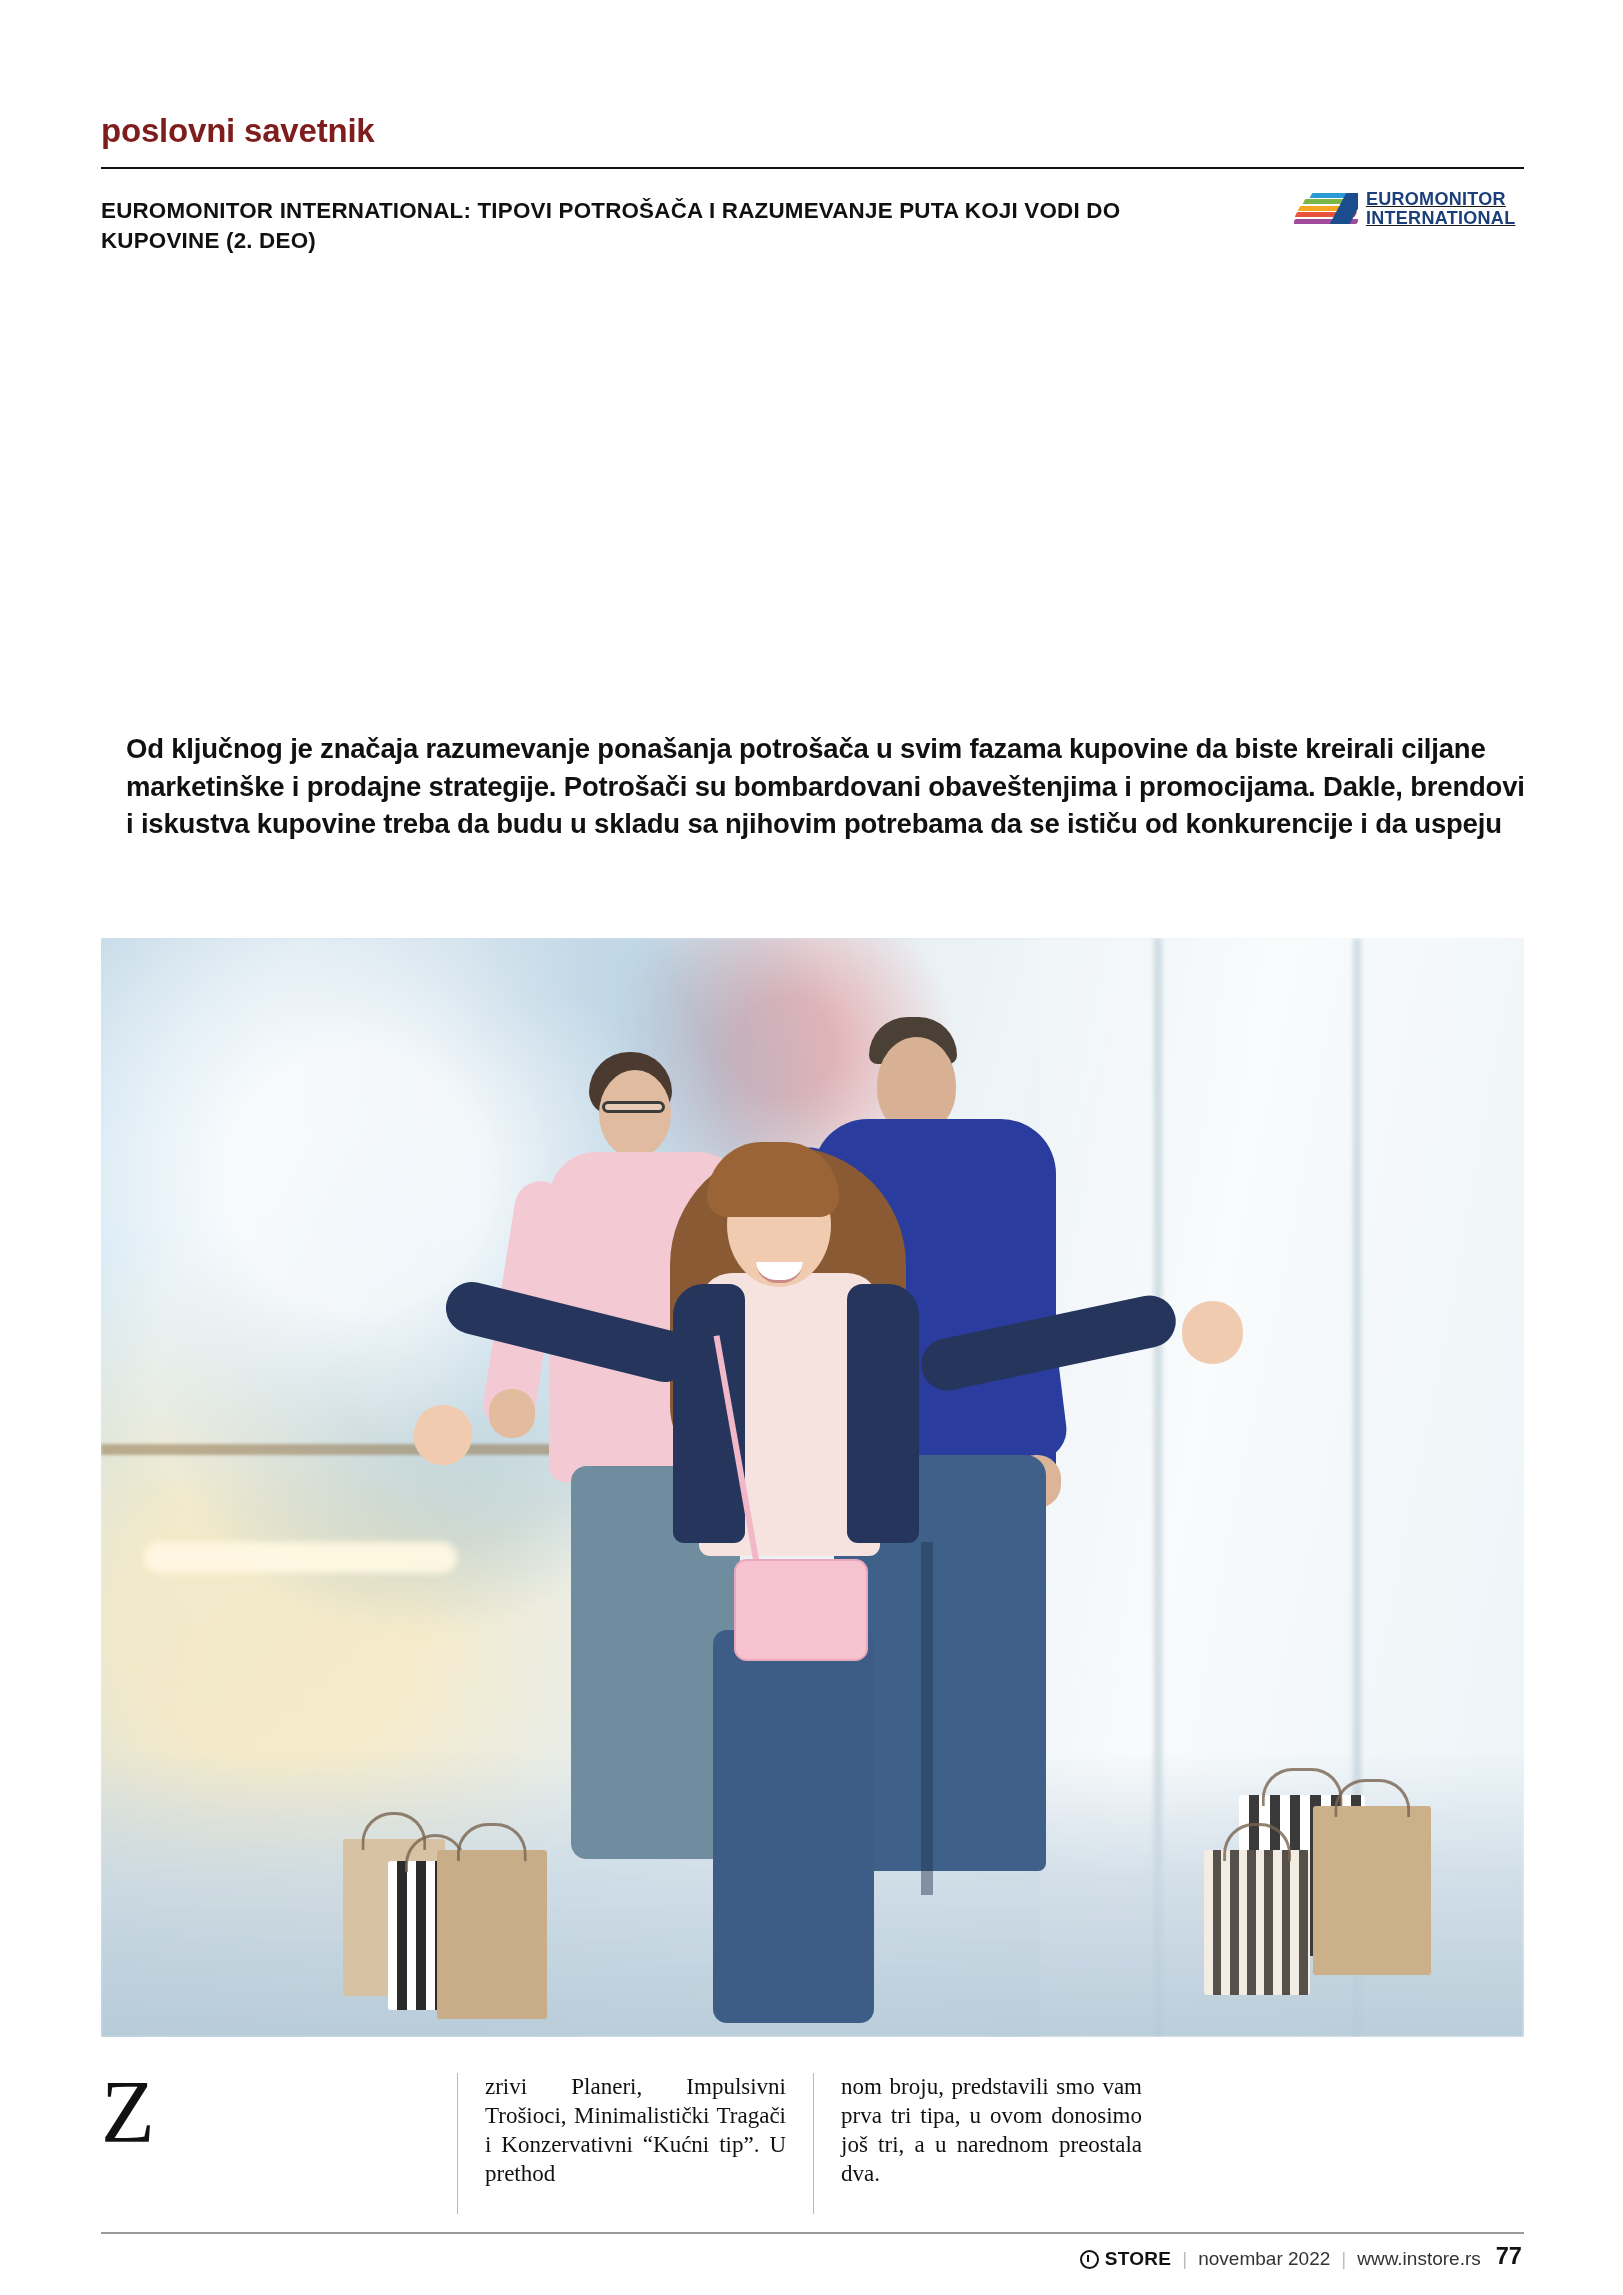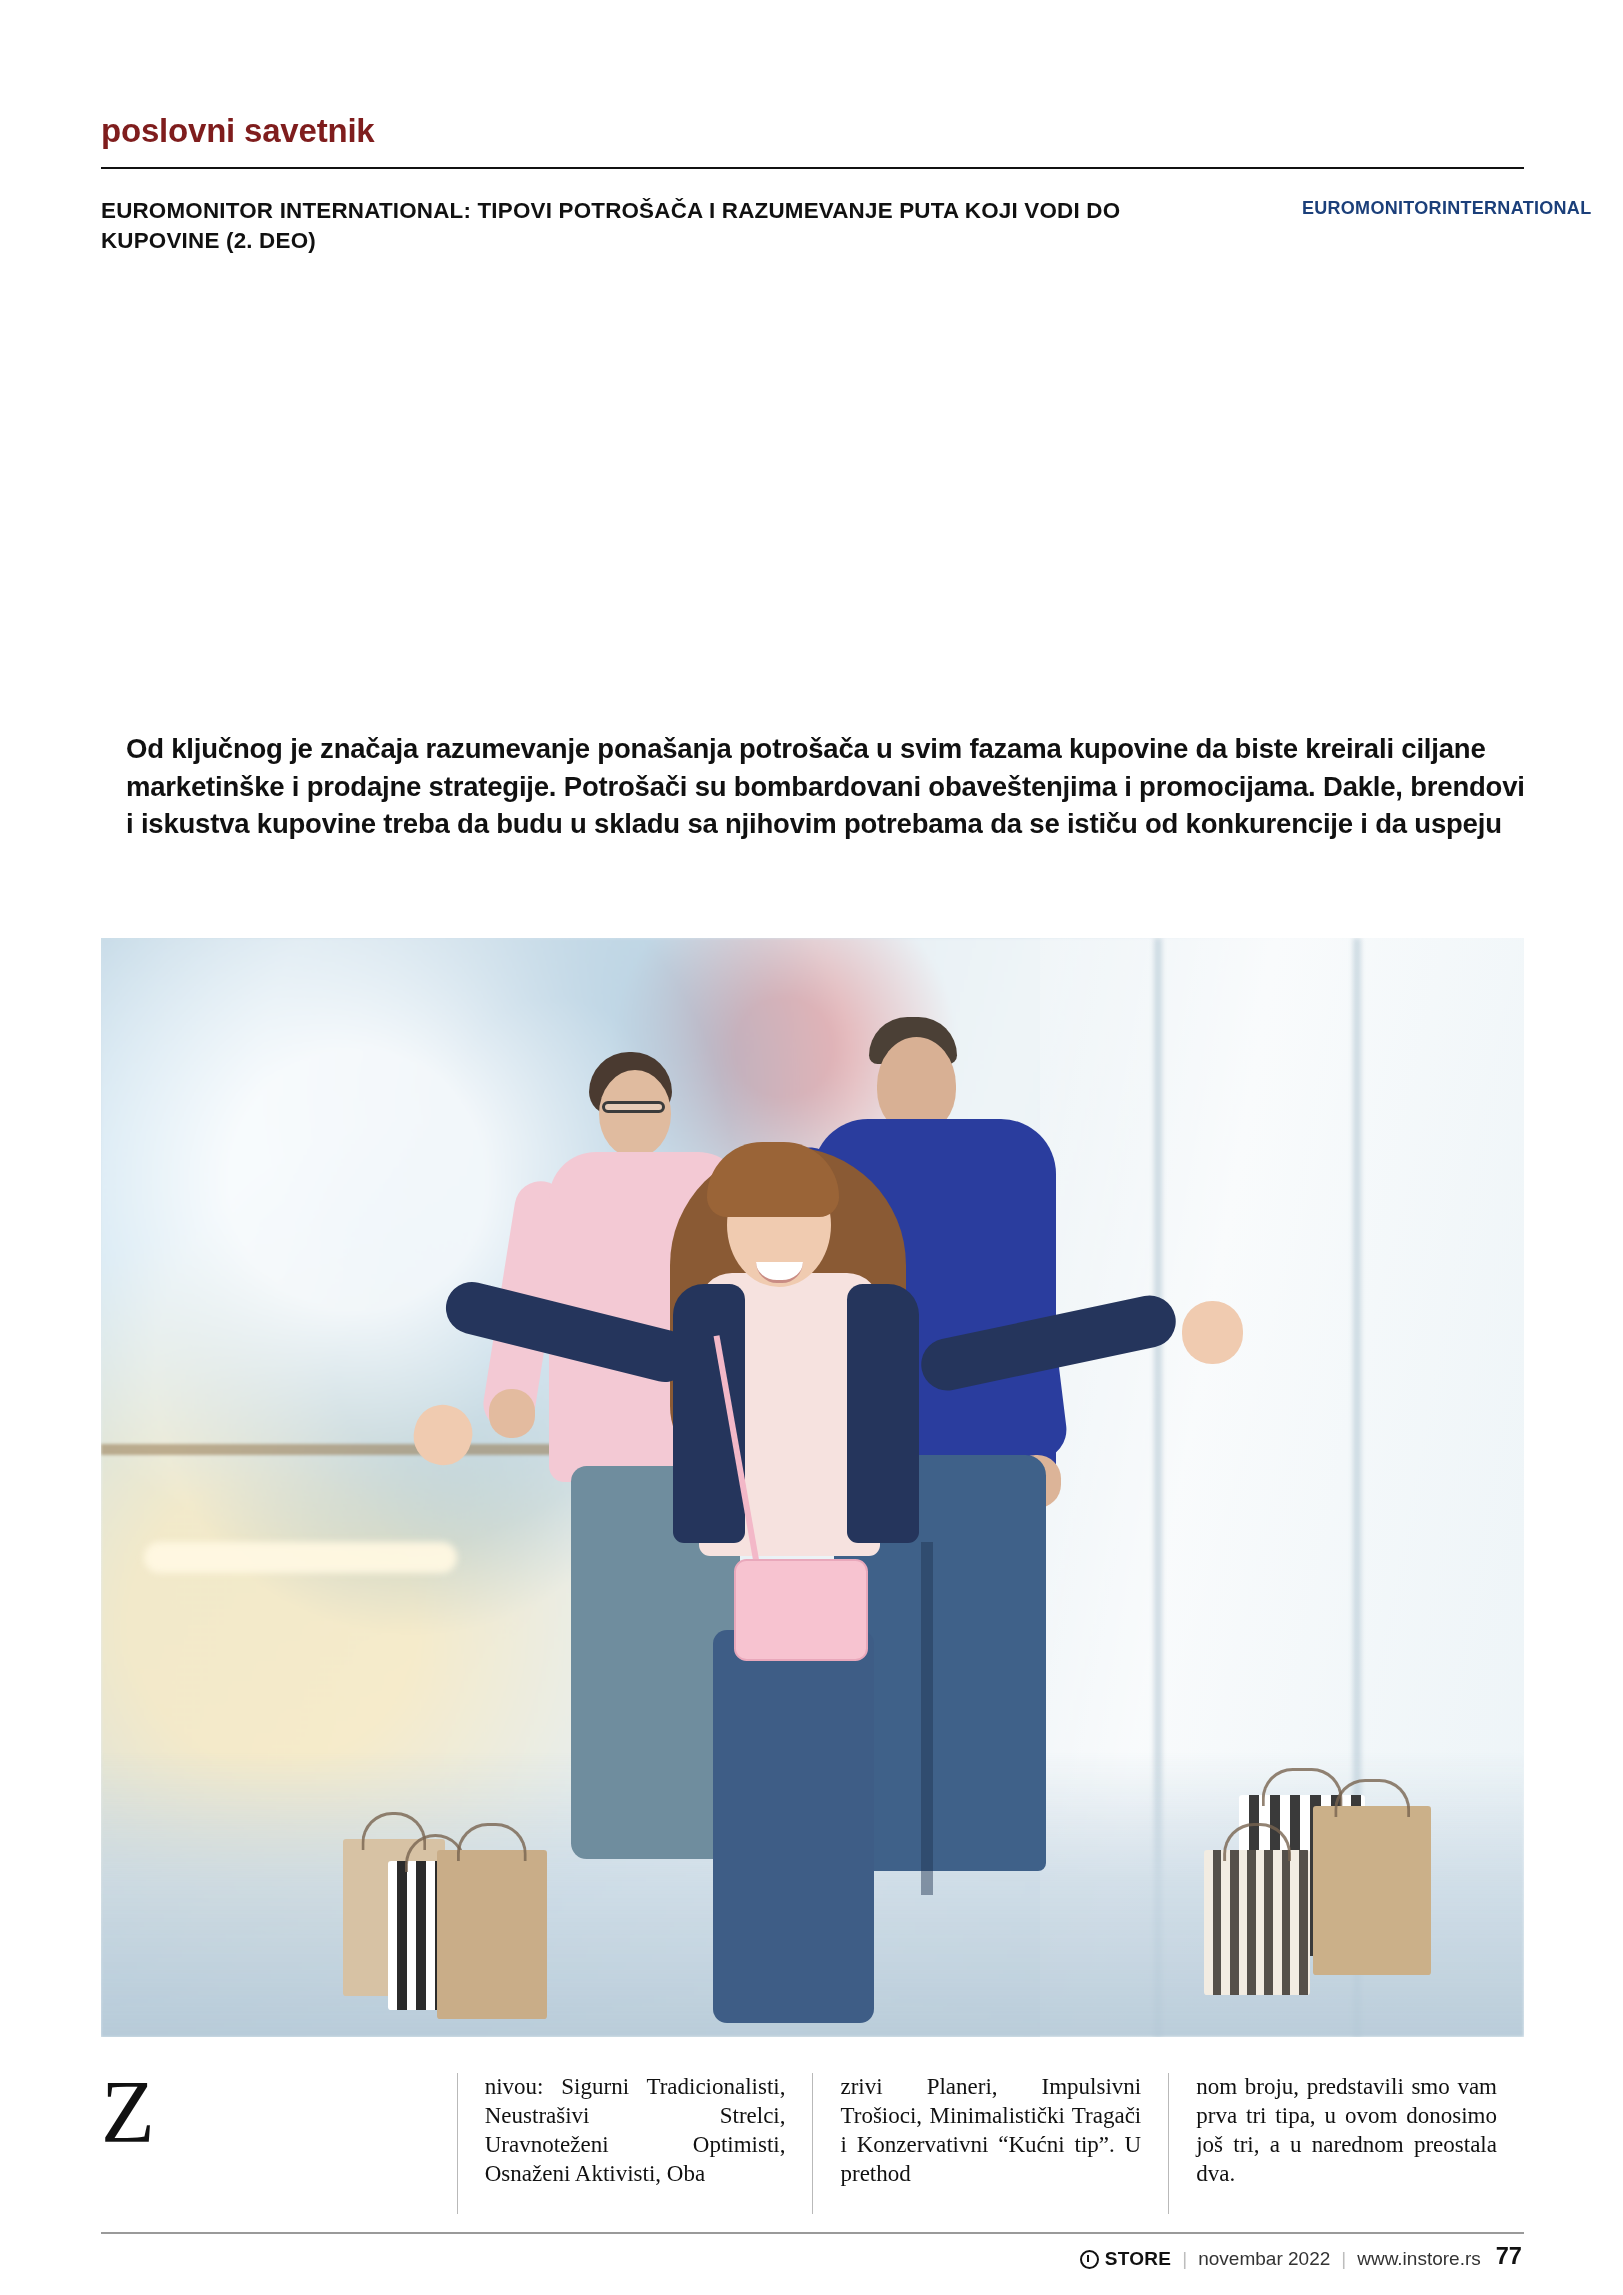--- a/index.html
+++ b/index.html
@@ -90,22 +90,23 @@
     position: absolute;
     right: 0;
     top: 1.6px;
     width: 20.4px;
     height: 31px;
     background: #1b4d8e;
     transform: skewX(-28deg);
   }
   .logo-text {
     display: flex;
-    flex-direction: row;
+    flex-direction: column;
     line-height: 1.08;
+    text-decoration: underline;
   }
   .logo-text .l1 {
     font-size: 18px;
     font-weight: bold;
     letter-spacing: 0.3px;
     color: #1b3f7a;
   }
   .logo-text .l2 {
     font-size: 18px;
     font-weight: bold;
@@ -526,23 +527,20 @@
     <div class="bag bag-f">
         <div class="handle"></div>
       </div>
   </div>
 
   <div class="cols">
     <div class="col">
       <span class="dropcap">Z</span>
     </div>
     <div class="col">
-      <span>nivou: Sigurni Tradicio­nalisti, Neustrašivi Strelci, Uravnoteženi Optimisti, Osnaženi Aktivisti, Oba­</span>
-    </div>
-    <div class="col">
       <span>zrivi Planeri, Impulsivni Trošioci, Minimalistički Tragači i Konzervativni “Kućni tip”. U prethod­</span>
     </div>
     <div class="col">
       <span>nom broju, predstavili smo vam prva tri tipa, u ovom donosimo još tri, a u na­rednom preostala dva.</span>
     </div>
   </div>
 
   <div class="rule-bottom"></div>
 
   <div class="footer">

